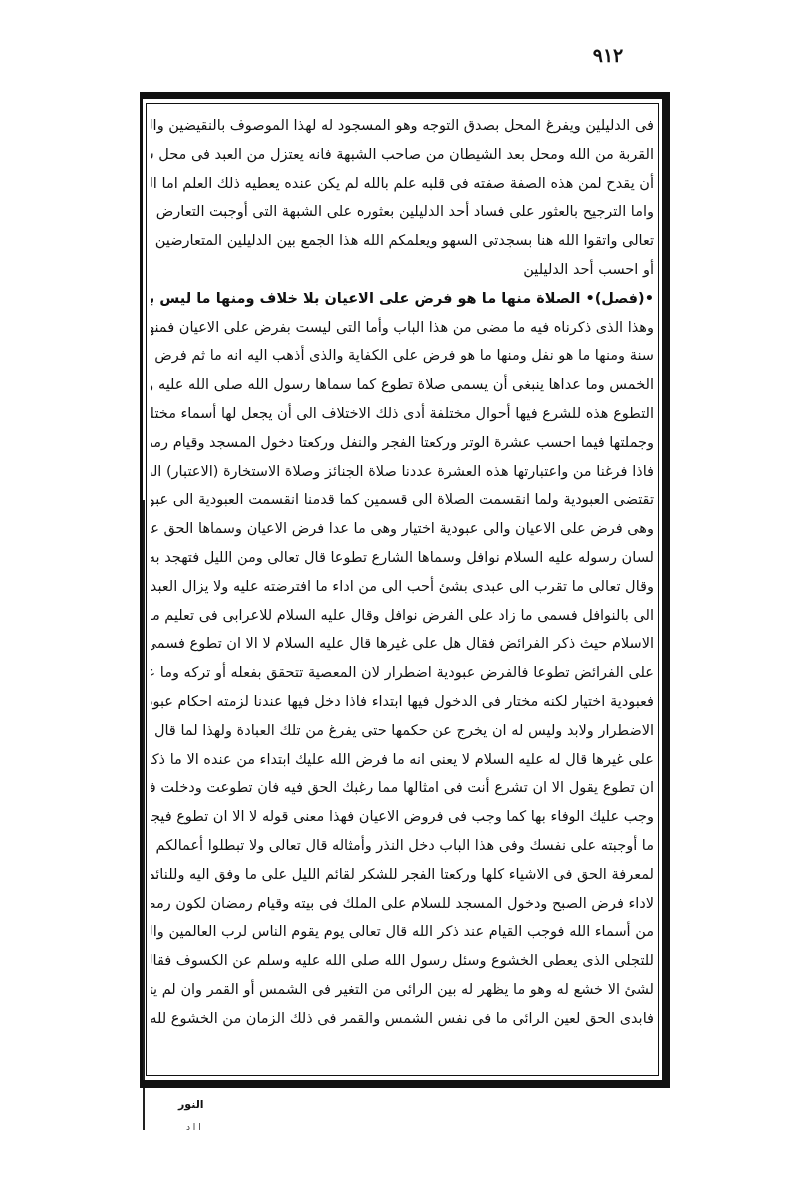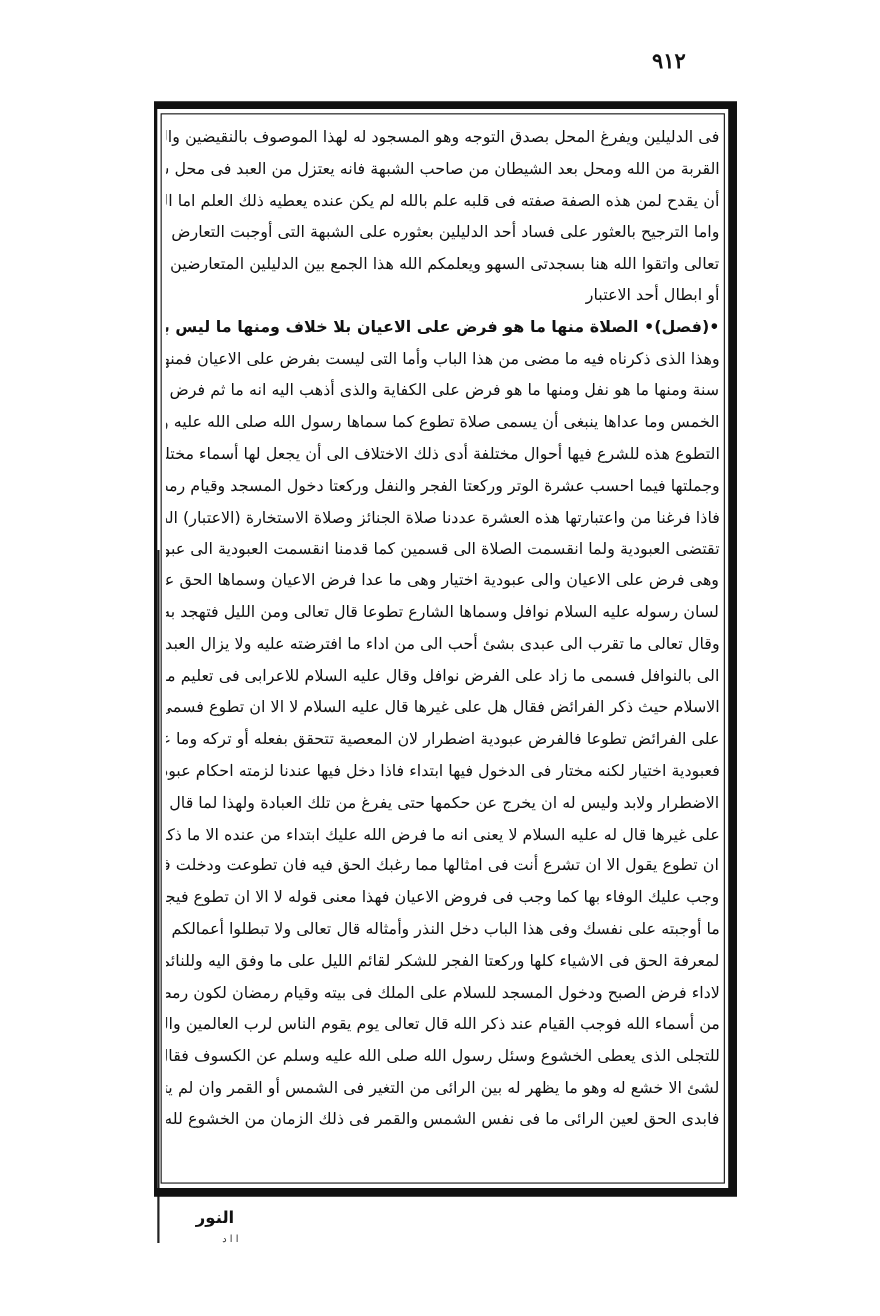--- a/index.html
+++ b/index.html
@@ -82,50 +82,49 @@
     }
     .section-mark {
       font-weight: bold;
     }
     .catchword {
       position: absolute;
       left: 178px;
       top: 1098px;
       direction: rtl;
       font-family: "DejaVu Sans", sans-serif;
-      font-size: 15px;
+      font-size: 11px;
       font-weight: bold;
       color: #111;
     }
     .catch-dots {
       position: absolute;
       left: 186px;
       top: 1122px;
       font-size: 9px;
       color: #333;
       letter-spacing: 2px;
-      margin-left: 16px;
     }
   </style>
 </head>
 <body>
 
 <div class="page-number">٩١٢</div>
 
 <div class="stray-rule"></div>
 
 <div class="frame">
   <div class="frame-inner"></div>
   <div class="text-block">
     <span class="line">فى الدليلين ويفرغ المحل بصدق التوجه وهو المسجود له لهذا الموصوف بالنقيضين والمسجود محل</span>
     <span class="line">القربة من الله ومحل بعد الشيطان من صاحب الشبهة فانه يعتزل من العبد فى محل سجوده لابد</span>
     <span class="line">أن يقدح لمن هذه الصفة صفته فى قلبه علم بالله لم يكن عنده يعطيه ذلك العلم اما الجمع بين الدليلين</span>
     <span class="line">واما الترجيح بالعثور على فساد أحد الدليلين بعثوره على الشبهة التى أوجبت التعارض قال</span>
     <span class="line">تعالى واتقوا الله هنا بسجدتى السهو ويعلمكم الله هذا الجمع بين الدليلين المتعارضين أو الترجيح</span>
-    <span class="line short">أو ابطال أحد الاعتبار</span>
+    <span class="line short">أو احسب أحد الدليلين</span>
     <span class="line section-mark">•(فصل)• الصلاة منها ما هو فرض على الاعيان بلا خلاف ومنها ما ليس بفرض على الاعيان</span>
     <span class="line">وهذا الذى ذكرناه فيه ما مضى من هذا الباب وأما التى ليست بفرض على الاعيان فمنها ما هو</span>
     <span class="line">سنة ومنها ما هو نفل ومنها ما هو فرض على الكفاية والذى أذهب اليه انه ما ثم فرض الا الصلوات</span>
     <span class="line">الخمس وما عداها ينبغى أن يسمى صلاة تطوع كما سماها رسول الله صلى الله عليه وسلم ثم ان صلاة</span>
     <span class="line">التطوع هذه للشرع فيها أحوال مختلفة أدى ذلك الاختلاف الى أن يجعل لها أسماء مختلفة</span>
     <span class="line">وجملتها فيما احسب عشرة الوتر وركعتا الفجر والنفل وركعتا دخول المسجد وقيام رمضان</span>
     <span class="line">فاذا فرغنا من واعتبارتها هذه العشرة عددنا صلاة الجنائز وصلاة الاستخارة (الاعتبار) الصلاة</span>
     <span class="line">تقتضى العبودية ولما انقسمت الصلاة الى قسمين كما قدمنا انقسمت العبودية الى عبودية اضطرار</span>
     <span class="line">وهى فرض على الاعيان والى عبودية اختيار وهى ما عدا فرض الاعيان وسماها الحق على</span>
     <span class="line">لسان رسوله عليه السلام نوافل وسماها الشارع تطوعا قال تعالى ومن الليل فتهجد به نافلة لك</span>

